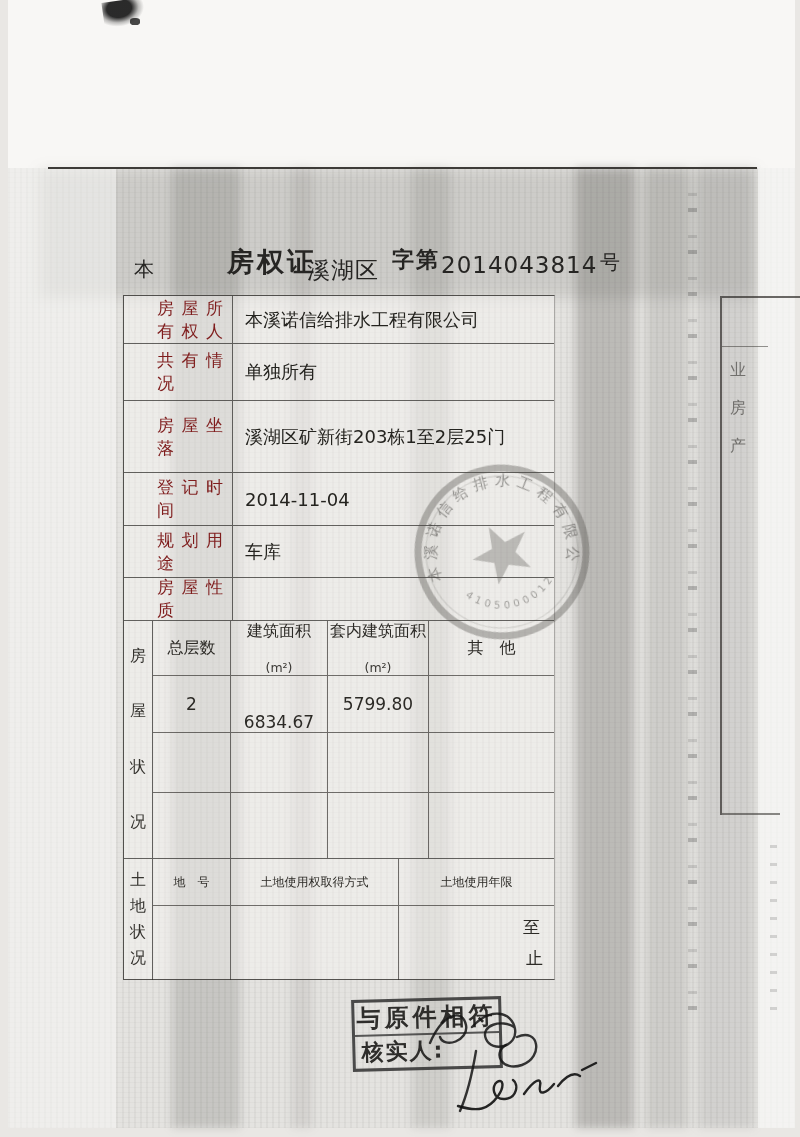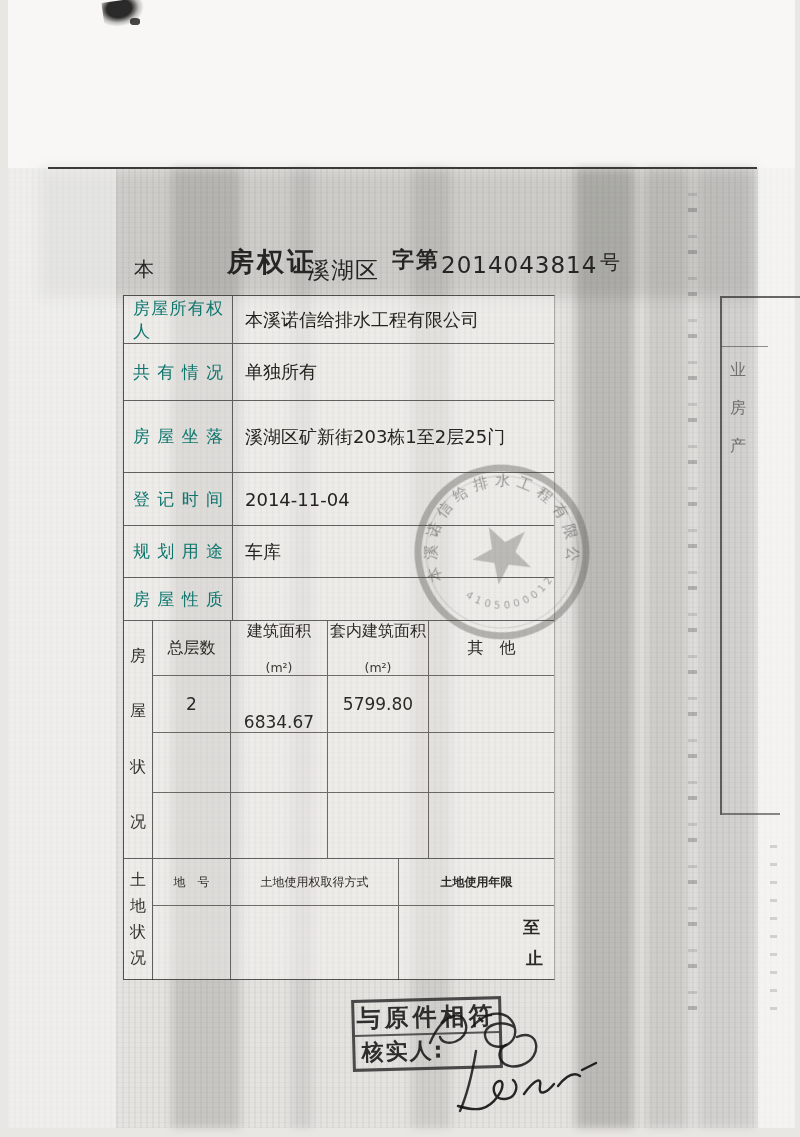--- a/index.html
+++ b/index.html
@@ -40,37 +40,37 @@
   .t-zidi{left:392px;top:245px;font-size:22px;letter-spacing:2px;font-weight:bold;font-family:Liberation Mono, monospace;}
   .t-number{left:441px;top:252px;font-size:23px;letter-spacing:1px;}
   .t-hao{left:600px;top:249px;font-size:20px;}
   
   .tbl{position:absolute;left:123px;top:295px;width:432px;height:685px;
        border:1px solid rgba(45,43,40,0.8);border-right:1px solid rgba(70,68,65,0.38);
        box-sizing:border-box;background:rgba(248,247,244,0.45);font-size:17px;}
   .row{display:flex;box-sizing:border-box;border-bottom:1px solid rgba(45,43,40,0.72);}
   .cell-label{width:109px;box-sizing:border-box;border-right:1px solid rgba(45,43,40,0.72);
     display:flex;align-items:center;padding:0 9px;}
-  .cell-label span{display:block;width:100%;text-align:justify;text-align-last:justify;color:#0f766e;}
+  .cell-label span{display:block;width:100%;text-align:justify;text-align-last:justify;color:#7f1d1d;margin-left:24px;}
   .cell-value{flex:1;display:flex;align-items:center;padding-left:12px;font-size:18px;color:#24231f;}
   .r1{height:48px;} .r2{height:57px;} .r3{height:72px;} .r4{height:53px;} .r5{height:43px;} .r6{height:52px;}
   .section{display:flex;box-sizing:border-box;}
   .sec-house{height:238px;border-bottom:1px solid rgba(45,43,40,0.72);}
   .sec-land{height:121px;}
   .side-col{width:29px;box-sizing:border-box;border-right:1px solid rgba(45,43,40,0.72);
     display:flex;flex-direction:column;align-items:center;justify-content:space-around;
     font-size:16px;color:#35332f;padding:8px 0;}
   .sec-grid{flex:1;display:flex;flex-direction:column;}
   .g-row{display:flex;box-sizing:border-box;border-bottom:1px solid rgba(45,43,40,0.66);}
   .g-row:last-child{border-bottom:none;}
   .g-cell{box-sizing:border-box;border-right:1px solid rgba(45,43,40,0.66);
     display:flex;flex-direction:column;align-items:center;justify-content:center;text-align:center;color:#2c2a26;}
   .g-cell:last-child{border-right:none;}
   .hc1{width:78px;} .hc2{width:97px;justify-content:flex-end;} .hc3{width:101px;} .hc4{flex:1;}
-  .lc1{width:78px;} .lc2{width:168px;} .lc3{flex:1;font-weight:bold;}
+  .lc1{width:78px;} .lc2{width:168px;} .lc3{flex:1;}
   .h-head{height:55px;font-size:16px;}
   .h-val{height:57px;font-size:17px;}
   .h-empty1{height:60px;} .h-empty2{flex:1;}
   .l-head{height:47px;font-size:12px;}
   .l-val{flex:1;}
   .unit{font-size:12.5px;margin-top:18px;color:#3a3834;}
   .term-cell{align-items:flex-end !important;justify-content:center;padding-right:14px;font-size:17px;}
   .term-cell .term2{margin-top:8px;margin-right:-3px;}
   
   .seal{position:absolute;left:412px;top:462px;width:180px;height:180px;

